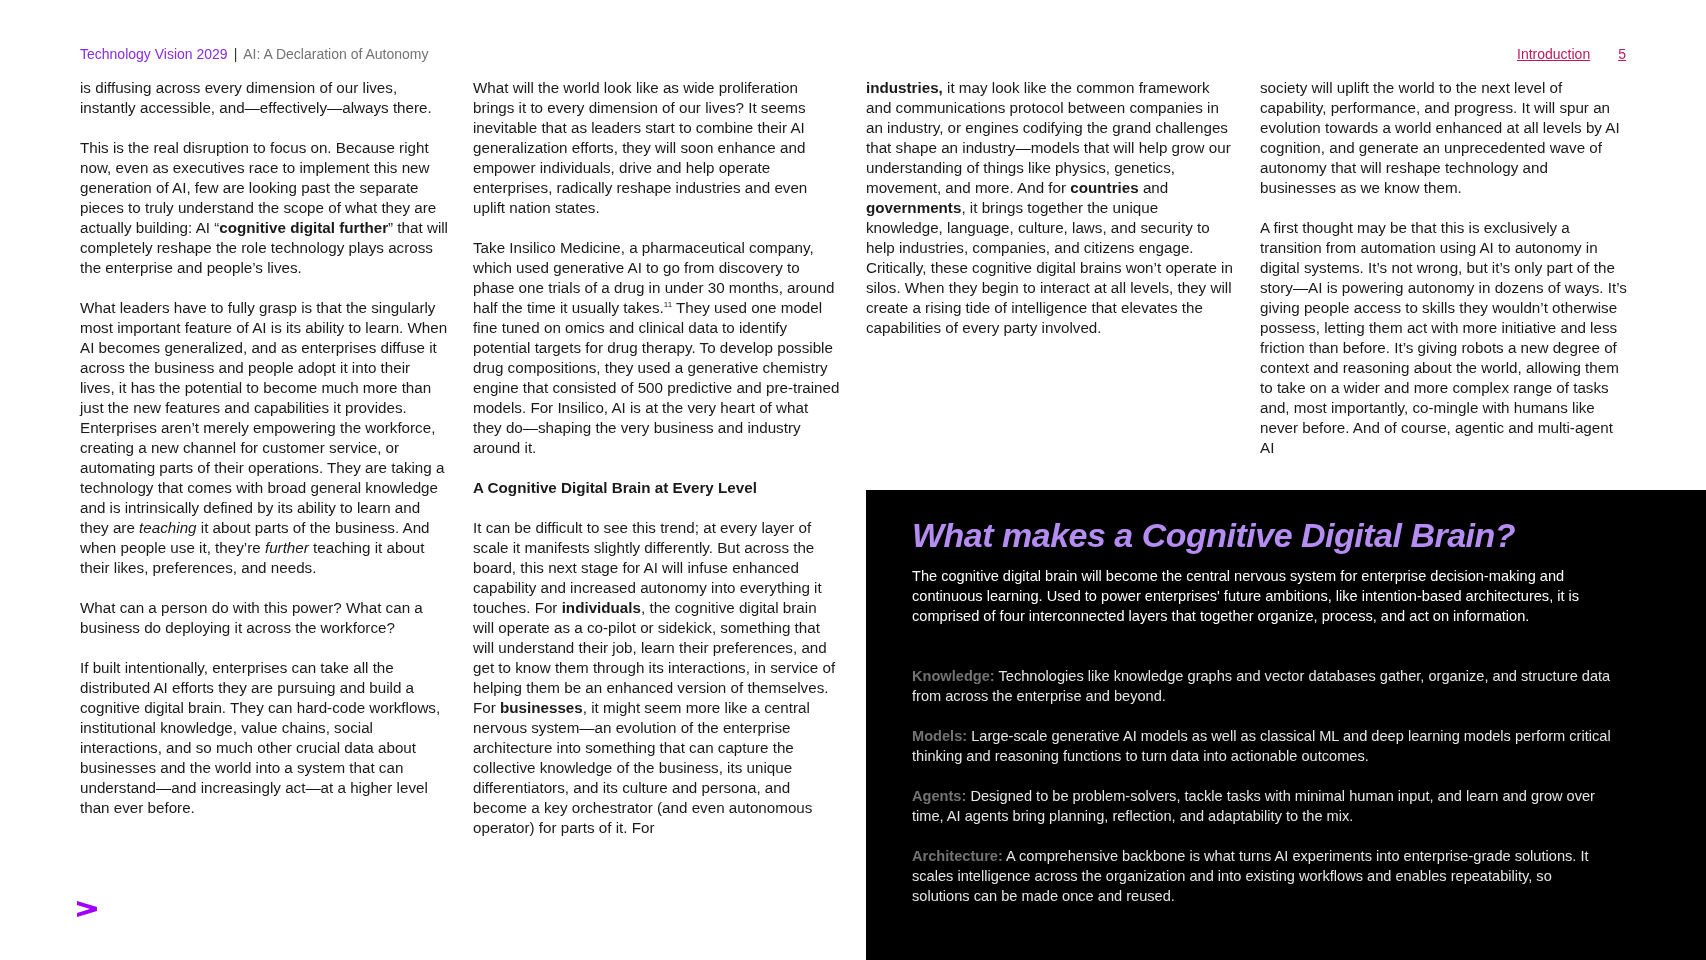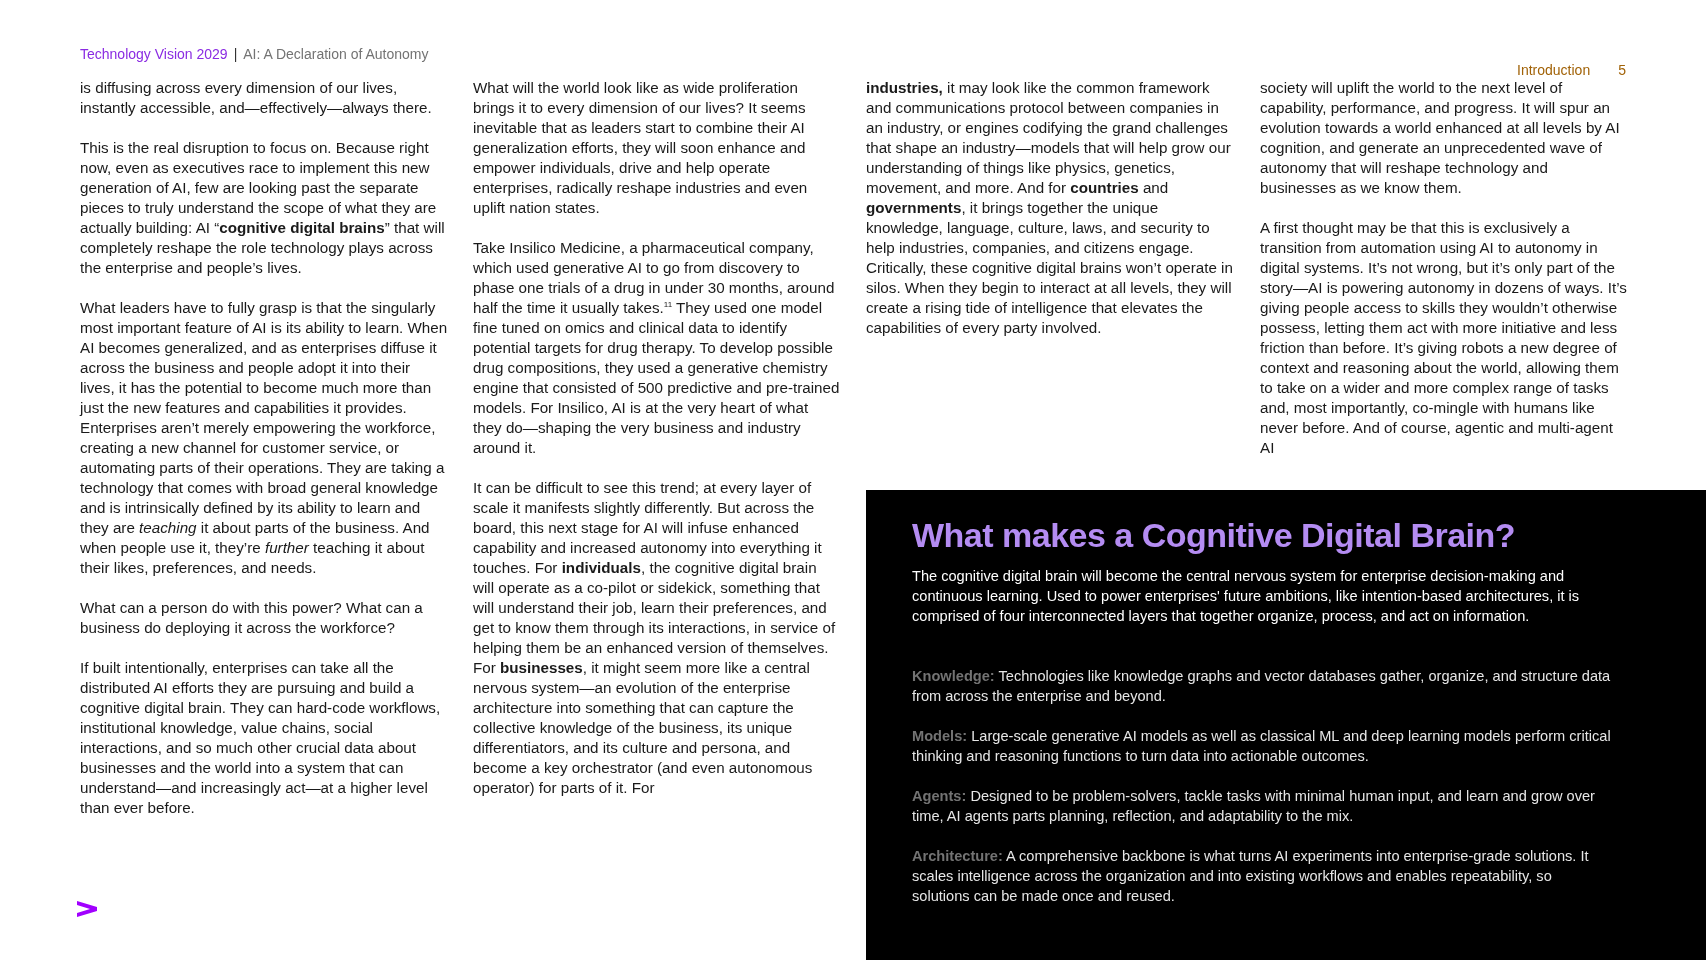--- a/index.html
+++ b/index.html
@@ -5,21 +5,21 @@
   html, body { margin: 0; padding: 0; }
   body {
     width: 1706px; height: 960px; background: #ffffff; position: relative; overflow: hidden;
     font-family: "Liberation Sans", sans-serif; color: #1a1a1a;
   }
   .header { position: absolute; top: 46px; left: 80px; right: 80px; height: 20px; font-size: 14px; }
   .header .left { position: absolute; left: 0; top: 0; }
   .header .brand { color: #8a2be2; }
   .header .sep { color: #333; margin: 0 6px; }
   .header .title { color: #737373; }
-  .header .right { position: absolute; right: 0; top: 16px; color: #a16207; }
+  .header .right { position: absolute; right: 0; top: 0; color: #be185d; text-decoration: underline; }
   .header .right .page { margin-left: 28px; }
 
   .col {
     position: absolute; top: 78px; width: 368px;
     font-size: 15.2px; line-height: 20px; color: #1a1a1a;
   }
   .col p { margin: 0 0 20px 0; white-space: pre-line; }
   .col h3 { font-size: 15.2px; margin: 0 0 20px 0; font-weight: bold; line-height: 20px; }
   .c1 { left: 80px; }
   .c2 { left: 473px; }
@@ -27,21 +27,21 @@
   .c4 { left: 1260px; }
   b, strong { font-weight: bold; }
   sup { font-size: 8px; vertical-align: super; line-height: 0; }
 
   .panel {
     position: absolute; left: 866px; top: 490px; width: 840px; height: 470px; background: #000;
     color: #fff;
   }
   .panel h2 {
     position: absolute; left: 46px; top: 26px; margin: 0; font-size: 34px; font-weight: bold;
-    color: #b48cf2; letter-spacing: -0.5px;
+    color: #b48cf2; letter-spacing: -0.5px; font-style: italic;
   }
   .panel .intro {
     position: absolute; left: 46px; top: 76px; width: 720px; font-size: 14.6px; line-height: 20px; font-weight: normal; color: #fff;
   }
   .panel .layer {
     position: absolute; left: 46px; width: 700px; font-size: 14.6px; line-height: 20px; color: #e6e6e6;
   }
   .panel .layer .lname { color: #737373; font-weight: bold; }
   .l1 { top: 176px; }
   .l2 { top: 236px; }
@@ -57,45 +57,46 @@
   <div class="left">
     <span class="brand">Technology Vision 2029</span><span class="sep">|</span><span class="title">AI: A Declaration of Autonomy</span>
   </div>
   <div class="right">
     <span>Introduction</span><span class="page">5</span>
   </div>
 </div>
 
 <div class="col c1">
   <p>is diffusing across every dimension of our lives, instantly accessible, and—effectively—always there.</p>
-  <p><span>This is the real disruption to focus on. Because right now, even as executives race to implement this new generation of AI, few are looking past the separate pieces to truly understand the scope of what they are actually building: AI “</span><b>cognitive digital brains</b><span>” that will completely reshape the role technology plays across the enterprise and people’s lives.</span></p>
+  <p><span>This is the real disruption to focus on. Because right now, even as executives race to implement this new generation of AI, few are looking past the separate pieces to truly understand the scope of what they are actually building: AI “</span><b>cognitive digital further</b><span>” that will completely reshape the role technology plays across the enterprise and people’s lives.</span></p>
   <p><span>What leaders have to fully grasp is that the singularly most important feature of AI is its ability to learn. When AI becomes generalized, and as enterprises diffuse it across the business and people adopt it into their lives, it has the potential to become much more than just the new features and capabilities it provides. Enterprises aren’t merely empowering the workforce, creating a new channel for customer service, or automating parts of their operations. They are taking a technology that comes with broad general knowledge and is intrinsically defined by its ability to learn and they are </span><i>teaching</i><span> it about parts of the business. And when people use it, they’re </span><i>further</i><span> teaching it about their likes, preferences, and needs.</span></p>
   <p>What can a person do with this power? What can a business do deploying it across the workforce?</p>
   <p>If built intentionally, enterprises can take all the distributed AI efforts they are pursuing and build a cognitive digital brain. They can hard-code workflows, institutional knowledge, value chains, social interactions, and so much other crucial data about businesses and the world into a system that can understand—and increasingly act—at a higher level than ever before.</p>
 </div>
 
 <div class="col c2">
   <p>What will the world look like as wide proliferation brings it to every dimension of our lives? It seems inevitable that as leaders start to combine their AI generalization efforts, they will soon enhance and empower individuals, drive and help operate enterprises, radically reshape industries and even uplift nation states.</p>
   <p><span>Take Insilico Medicine, a pharmaceutical company, which used generative AI to go from discovery to phase one trials of a drug in under 30 months, around half the time it usually takes.</span><sup>11</sup><span> They used one model fine tuned on omics and clinical data to identify potential targets for drug therapy. To develop possible drug compositions, they used a generative chemistry engine that consisted of 500 predictive and pre-trained models. For Insilico, AI is at the very heart of what they do—shaping the very business and industry around it.</span></p>
+  <h3>A Cognitive Digital Brain at Every Level</h3>
   <p><span>It can be difficult to see this trend; at every layer of scale it manifests slightly differently. But across the board, this next stage for AI will infuse enhanced capability and increased autonomy into everything it touches. For </span><b>individuals</b><span>, the cognitive digital brain will operate as a co-pilot or sidekick, something that will understand their job, learn their preferences, and get to know them through its interactions, in service of helping them be an enhanced version of themselves. For </span><b>businesses</b><span>, it might seem more like a central nervous system—an evolution of the enterprise architecture into something that can capture the collective knowledge of the business, its unique differentiators, and its culture and persona, and become a key orchestrator (and even autonomous operator) for parts of it. For</span></p>
 </div>
 
 <div class="col c3">
   <p><b>industries,</b><span> it may look like the common framework and communications protocol between companies in an industry, or engines codifying the grand challenges that shape an industry—models that will help grow our understanding of things like physics, genetics, movement, and more. And for </span><b>countries</b><span> and </span><b>governments</b><span>, it brings together the unique knowledge, language, culture, laws, and security to help industries, companies, and citizens engage. Critically, these cognitive digital brains won’t operate in silos. When they begin to interact at all levels, they will create a rising tide of intelligence that elevates the capabilities of every party involved.</span></p>
 </div>
 
 <div class="col c4">
   <p>society will uplift the world to the next level of capability, performance, and progress. It will spur an evolution towards a world enhanced at all levels by AI cognition, and generate an unprecedented wave of autonomy that will reshape technology and businesses as we know them.</p>
   <p>A first thought may be that this is exclusively a transition from automation using AI to autonomy in digital systems. It’s not wrong, but it’s only part of the story—AI is powering autonomy in dozens of ways. It’s giving people access to skills they wouldn’t otherwise possess, letting them act with more initiative and less friction than before. It’s giving robots a new degree of context and reasoning about the world, allowing them to take on a wider and more complex range of tasks and, most importantly, co-mingle with humans like never before. And of course, agentic and multi-agent AI</p>
 </div>
 
 <div class="panel">
   <h2>What makes a Cognitive Digital Brain?</h2>
   <div class="intro">The cognitive digital brain will become the central nervous system for enterprise decision-making and continuous learning. Used to power enterprises' future ambitions, like intention-based architectures, it is comprised of four interconnected layers that together organize, process, and act on information.</div>
   <div class="layer l1"><span class="lname">Knowledge:</span><span> Technologies like knowledge graphs and vector databases gather, organize, and structure data from across the enterprise and beyond.</span></div>
   <div class="layer l2"><span class="lname">Models:</span><span> Large-scale generative AI models as well as classical ML and deep learning models perform critical thinking and reasoning functions to turn data into actionable outcomes.</span></div>
-  <div class="layer l3"><span class="lname">Agents:</span><span> Designed to be problem-solvers, tackle tasks with minimal human input, and learn and grow over time, AI agents parts planning, reflection, and adaptability to the mix.</span></div>
+  <div class="layer l3"><span class="lname">Agents:</span><span> Designed to be problem-solvers, tackle tasks with minimal human input, and learn and grow over time, AI agents bring planning, reflection, and adaptability to the mix.</span></div>
   <div class="layer l4"><span class="lname">Architecture:</span><span> A comprehensive backbone is what turns AI experiments into enterprise-grade solutions. It scales intelligence across the organization and into existing workflows and enables repeatability, so solutions can be made once and reused.</span></div>
 </div>
 
 <svg class="logo" viewBox="0 0 22 22">
   <polygon points="1,3 21,9 21,13 1,19 1,15 14,11 1,7" fill="#a100ff"></polygon>
 </svg>
 
 </body></html>

